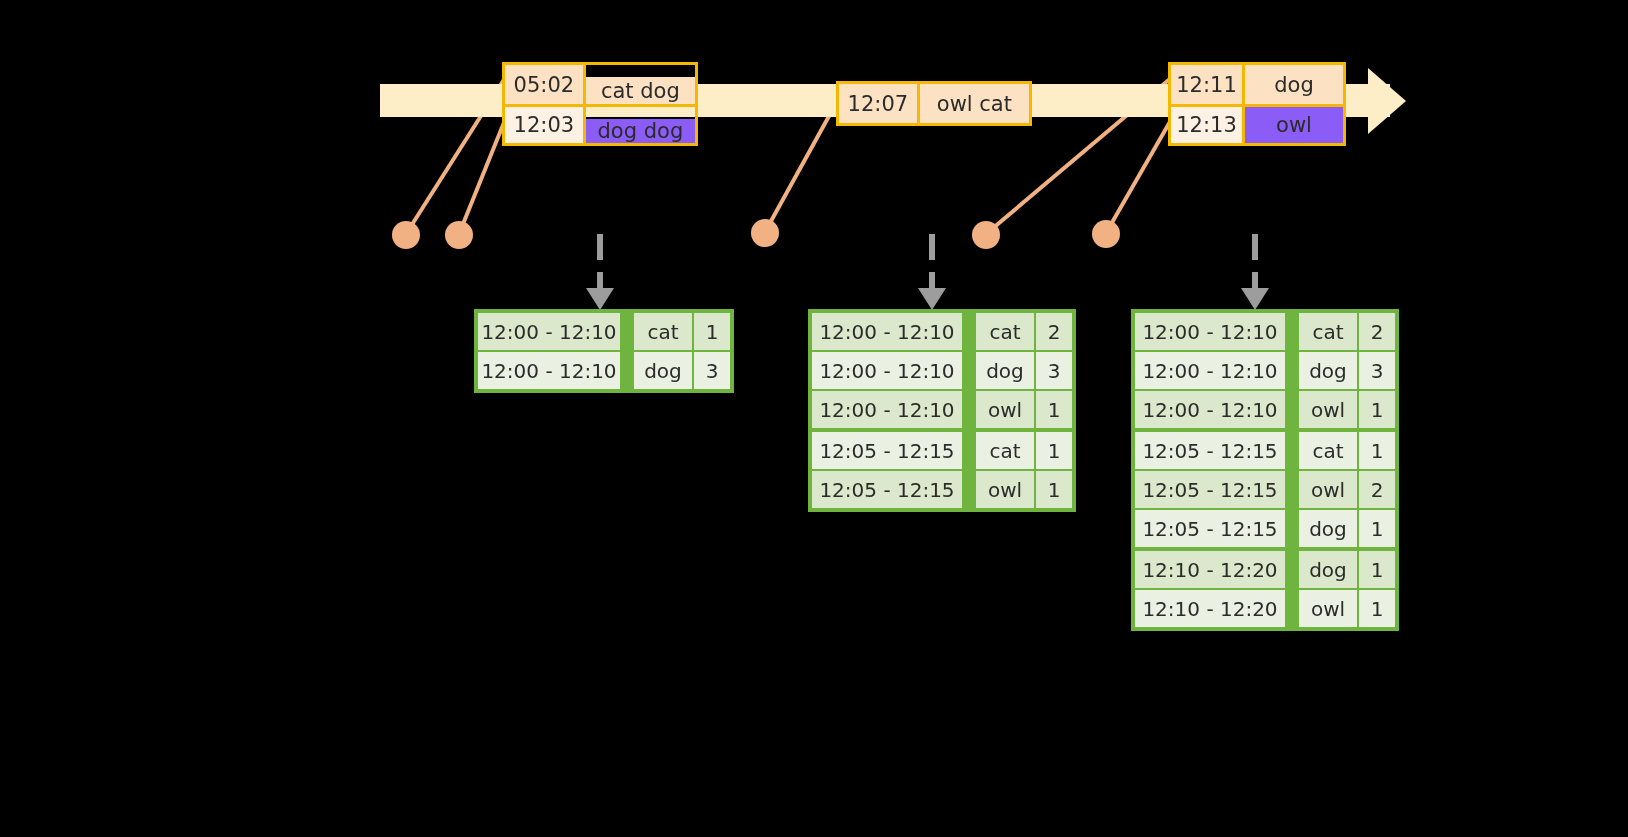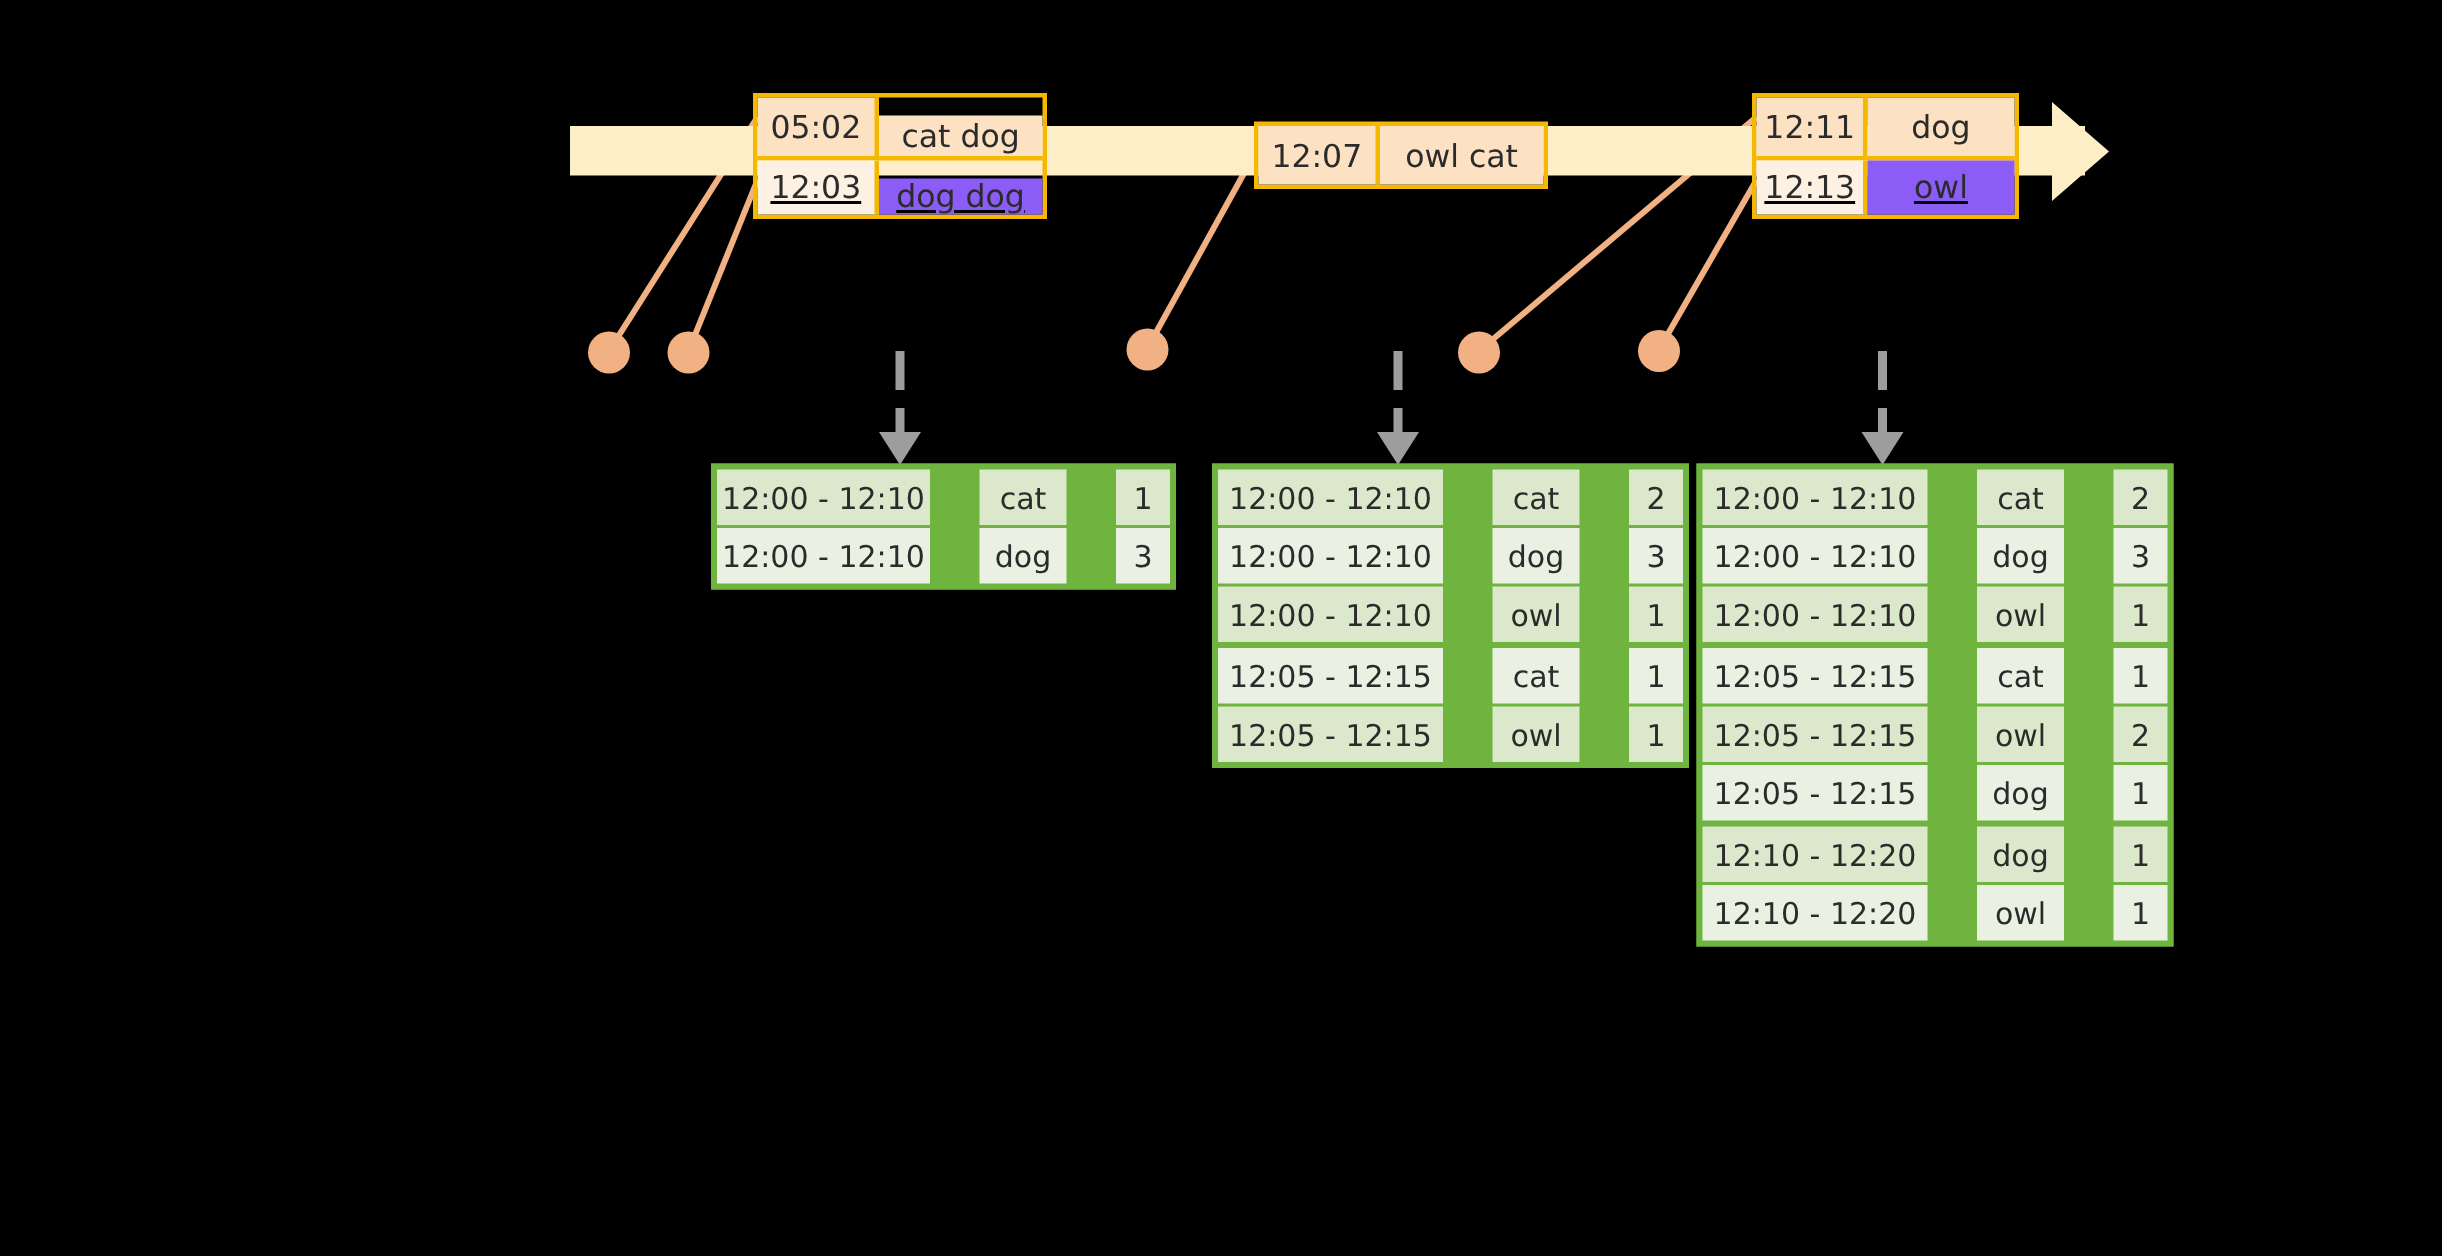--- a/index.html
+++ b/index.html
@@ -48,21 +48,21 @@
     border: 3px solid #f5b800;
     box-sizing: border-box;
     display: flex;
     flex-direction: column;
   }
   .event-row {
     display: flex;
     height: 39px;
     box-sizing: border-box;
   }
-  .event-row + .event-row { border-top: 3px solid #f5b800; text-decoration: underline; }
+  .event-row + .event-row { border-top: 3px solid #f5b800; }
   .event-row.shade-a .evt-time { background: #fce2c3; }
   .event-row.shade-a .evt-val  { background: #fce2c3; }
   .event-row.shade-b .evt-time { background: #fdf1e4; }
   .event-row.shade-b .evt-val  { background: #8b5cf6; }
   .evt-time {
     display: flex; align-items: center; justify-content: center;
     font-size: 21px; color: #2b2b2b;
     box-sizing: border-box;
     border-right: 3px solid #f5b800;
   }
@@ -90,33 +90,32 @@
     border: 4px solid #6eb43f;
     box-sizing: border-box;
     background: #6eb43f;
     display: flex;
     flex-direction: column;
   }
   .win-row {
     display: flex;
     height: 37px;
     box-sizing: border-box;
-    gap: 31px;
   }
   .win-row + .win-row { margin-top: 2px; }
   .win-row.grpbreak { margin-top: 4px; }
   .win-cell {
     display: flex; align-items: center; justify-content: center;
     font-size: 20px; color: #2b2b2b;
     box-sizing: border-box;
   }
   .win-row.shade-a .win-cell { background: #dbe8cb; }
   .win-row.shade-b .win-cell { background: #eaf1e3; }
   .win-cell.c-range { flex: 0 0 auto; }
-  .win-cell.c-key   { flex: 0 0 auto; margin-left: 2px; }
+  .win-cell.c-key   { flex: 0 0 auto; margin-left: 14px; }
   .win-cell.c-count { flex: 0 0 auto; margin-left: 2px; }
 
   #win-table-1 { left: 474px;  top: 309px; }
   #win-table-1 .c-range { width: 142px; }
   #win-table-1 .c-key   { width: 58px; }
   #win-table-1 .c-count { width: 36px; }
 
   #win-table-2 { left: 808px;  top: 309px; }
   #win-table-2 .c-range { width: 150px; }
   #win-table-2 .c-key   { width: 58px; }

